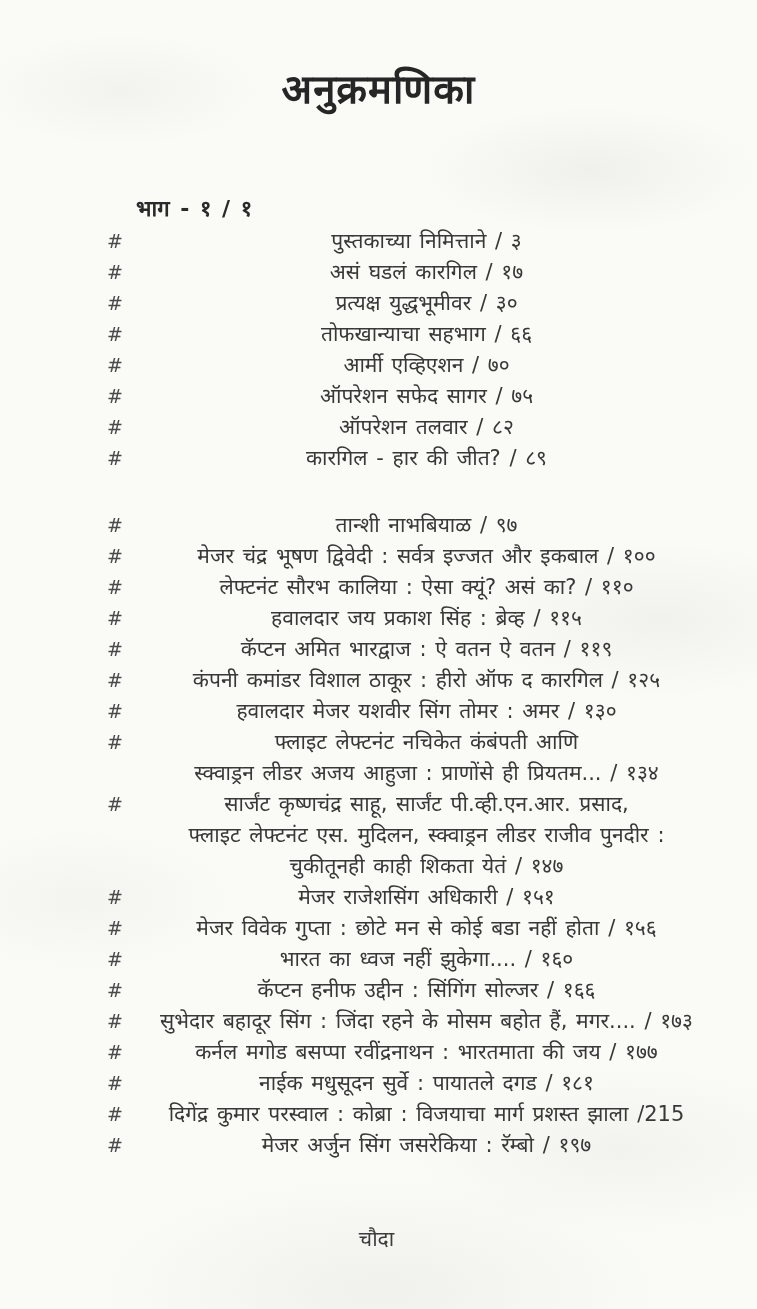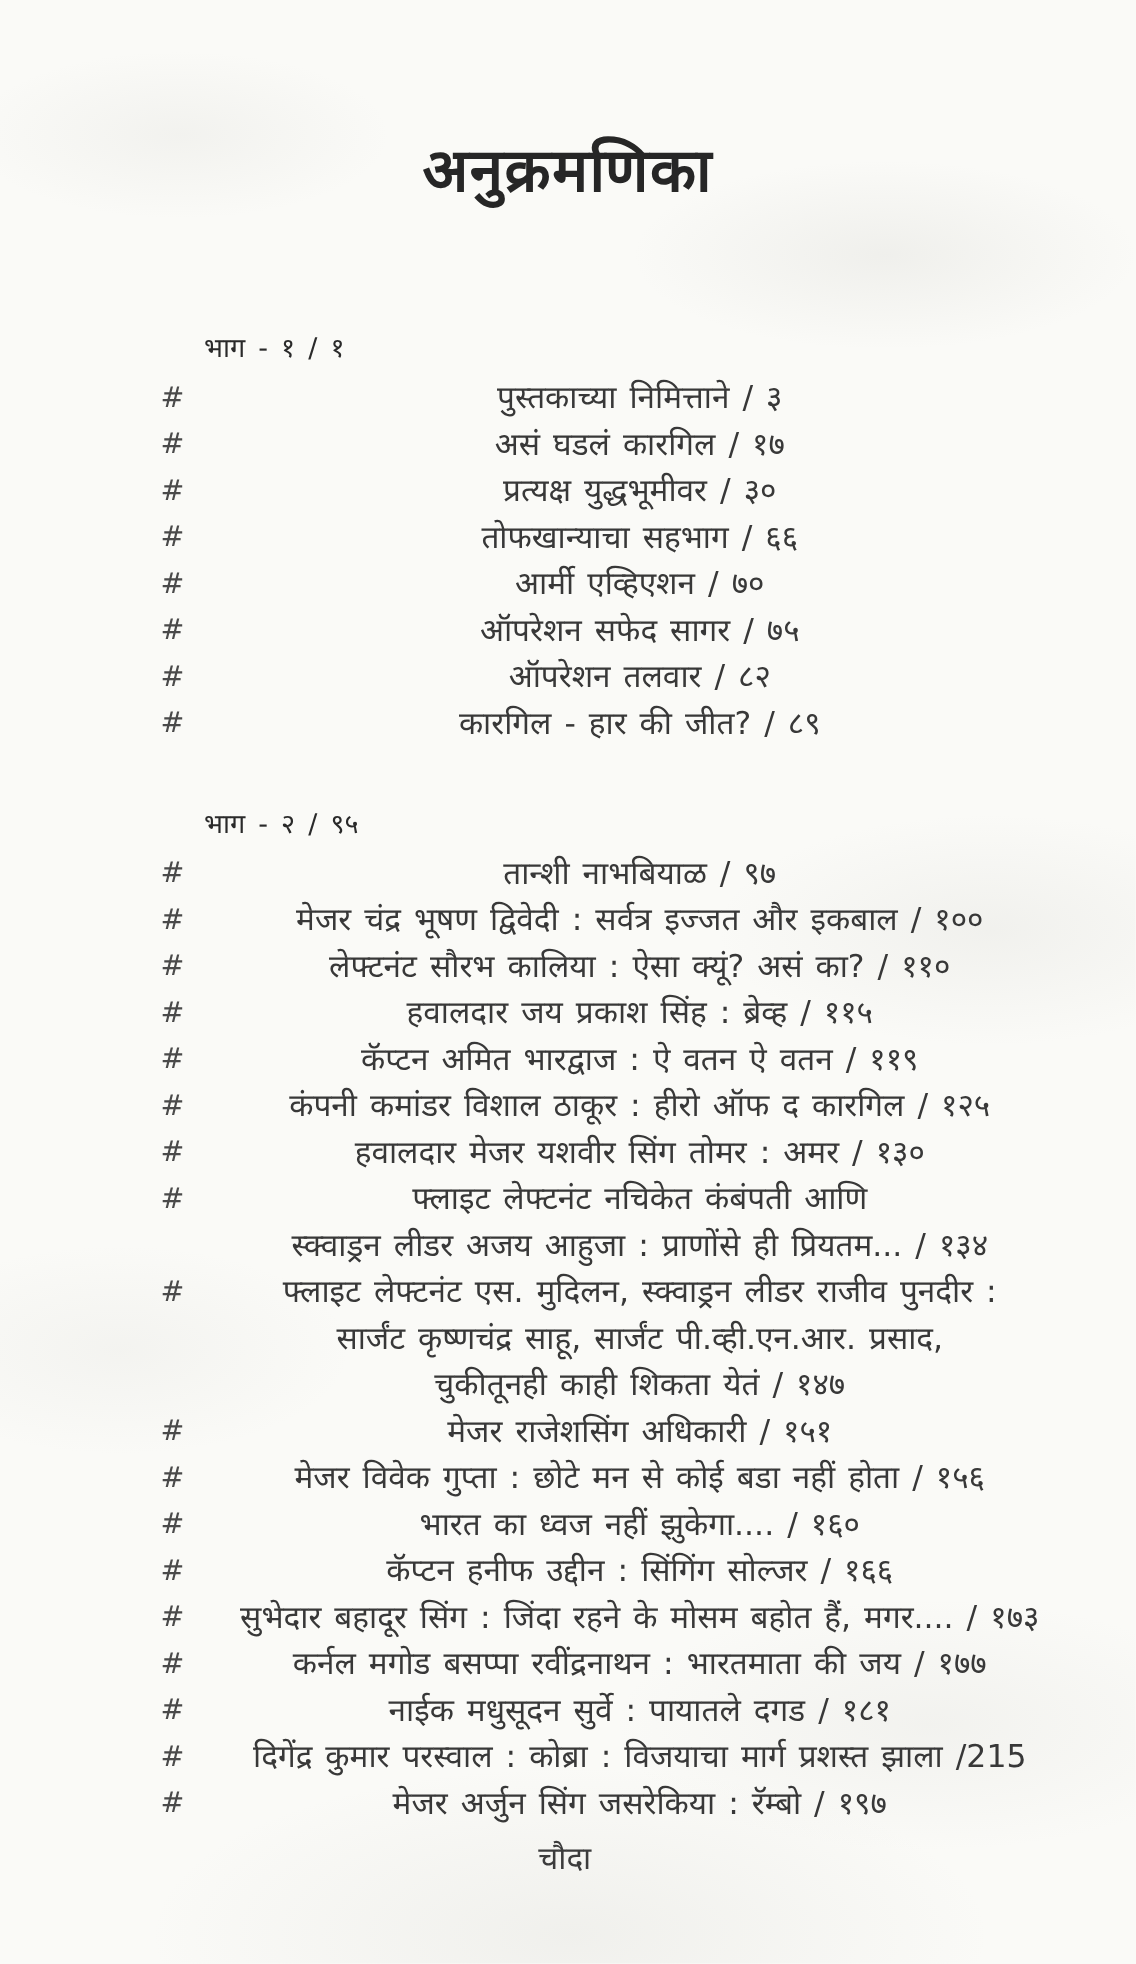--- a/index.html
+++ b/index.html
@@ -16,40 +16,40 @@
       radial-gradient(ellipse 240px 90px at 590px 170px, rgba(185,185,178,0.16), transparent 70%),
       radial-gradient(ellipse 200px 80px at 120px 90px,  rgba(185,185,178,0.12), transparent 70%),
       radial-gradient(ellipse 260px 110px at 660px 620px, rgba(185,185,178,0.14), transparent 70%),
       radial-gradient(ellipse 220px 100px at 80px 900px,  rgba(185,185,178,0.10), transparent 70%),
       radial-gradient(ellipse 300px 120px at 620px 1150px, rgba(185,185,178,0.12), transparent 70%),
       radial-gradient(ellipse 400px 160px at 380px 1290px, rgba(180,180,172,0.14), transparent 70%);
   }
 
   .page-title {
     margin: 0;
-    padding-top: 84px;
+    padding-top: 60px;
     text-align: center;
     font-size: 40px;
     font-weight: bold;
     letter-spacing: 1px;
     color: #262626;
   }
 
   .toc {
     margin: 78px 40px 0 107px;
   }
 
   .toc-section {
     margin-bottom: 36px;
   }
 
   .section-heading {
     margin: 0 0 2px 29px;
-    font-size: 18px;
-    font-weight: normal;
+    font-size: 22px;
+    font-weight: bold;
     line-height: 31px;
     color: #2a2a2a;
     word-spacing: 3px;
   }
 
   .toc-item {
     display: flex;
     align-items: flex-start;
   }
 
@@ -142,21 +142,20 @@
   <div class="toc-item">
     <span class="bullet">#</span>
     <span class="entry-lines">
               <div class="entry-line">कारगिल - हार की जीत? / ८९</div>
             </span>
   </div>
 </div>
   </section>
 
   <section class="toc-section">
-    <h2 class="section-heading">भाग - २ / ९५</h2>
     <div class="section-items">
   <div class="toc-item">
     <span class="bullet">#</span>
     <span class="entry-lines">
               <div class="entry-line">तान्शी नाभबियाळ / ९७</div>
             </span>
   </div>
 
   <div class="toc-item">
     <span class="bullet">#</span>
@@ -204,22 +203,22 @@
     <span class="bullet">#</span>
     <span class="entry-lines">
               <div class="entry-line">फ्लाइट लेफ्टनंट नचिकेत कंबंपती आणि</div>
               <div class="entry-line">स्क्वाड्रन लीडर अजय आहुजा : प्राणोंसे ही प्रियतम... / १३४</div>
             </span>
   </div>
 
   <div class="toc-item">
     <span class="bullet">#</span>
     <span class="entry-lines">
+              <div class="entry-line">सार्जंट कृष्णचंद्र साहू, सार्जंट पी.व्ही.एन.आर. प्रसाद,</div>
               <div class="entry-line">फ्लाइट लेफ्टनंट एस. मुदिलन, स्क्वाड्रन लीडर राजीव पुनदीर :</div>
-              <div class="entry-line">सार्जंट कृष्णचंद्र साहू, सार्जंट पी.व्ही.एन.आर. प्रसाद,</div>
               <div class="entry-line">चुकीतूनही काही शिकता येतं / १४७</div>
             </span>
   </div>
 
   <div class="toc-item">
     <span class="bullet">#</span>
     <span class="entry-lines">
               <div class="entry-line">मेजर राजेशसिंग अधिकारी / १५१</div>
             </span>
   </div>

